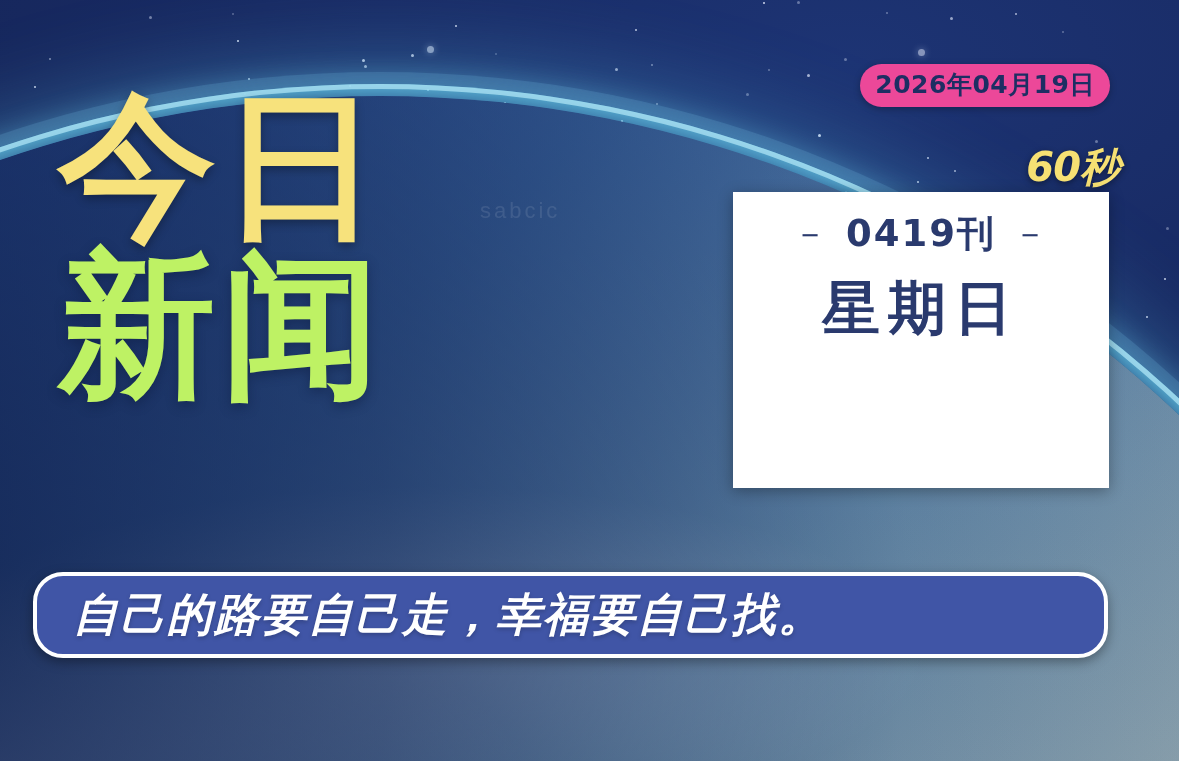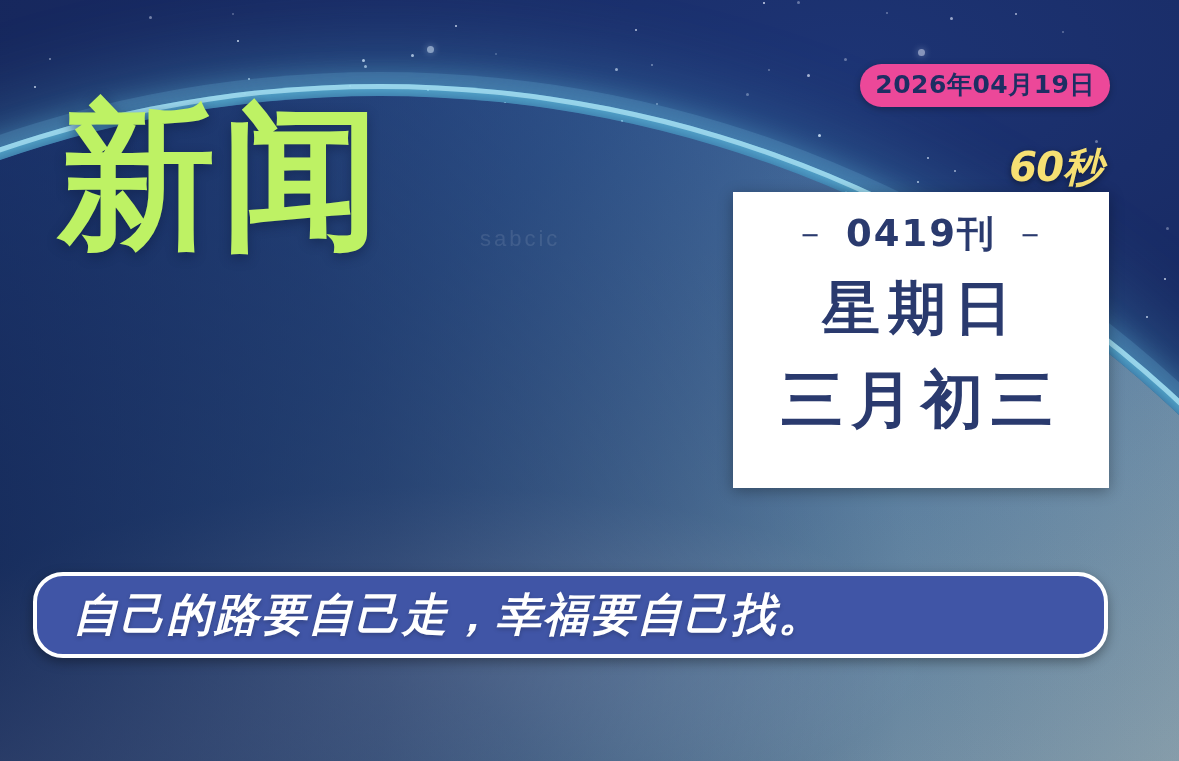--- a/index.html
+++ b/index.html
@@ -99,21 +99,21 @@
     border-radius:999px;
     padding:4px 15px 6px;
     font-size:25px;font-weight:700;letter-spacing:.5px;
     font-family:"DejaVu Sans","Liberation Sans",sans-serif;
     box-shadow:0 2px 7px rgba(0,0,0,.28);
     white-space:nowrap;
   }
 
   
   .tagline{
-    position:absolute;right:77px;top:140px;z-index:8;
+    position:absolute;right:60px;top:140px;z-index:8;
     display:flex;align-items:baseline;gap:2px;white-space:nowrap;
     font-family:"DejaVu Sans","Liberation Sans",sans-serif;
     text-shadow:0 2px 6px rgba(0,0,0,.45);
   }
   .tag-60{font-size:40px;font-weight:700;color:#f6e073;font-style:italic;letter-spacing:-1px;}
   .tag-rest{font-size:29px;font-weight:700;color:#ffffff;letter-spacing:1px;}
 
   
   .card{
     position:absolute;left:733px;top:192px;width:376px;height:296px;z-index:8;
@@ -146,21 +146,20 @@
     letter-spacing:2px;margin-left:36px;white-space:nowrap;
     font-family:"DejaVu Sans","Liberation Sans",sans-serif;
     text-shadow:0 2px 4px rgba(0,0,0,.22);
   }
 
   
   .watermark{
     position:absolute;left:480px;top:198px;z-index:5;
     color:rgba(255,255,255,.10);font-size:22px;letter-spacing:3px;
     font-family:"Liberation Sans",sans-serif;
-    margin-top:28px;
   }
 </style>
 </head>
 <body>
 
 <div class="stage">
 
   <div class="sky"></div>
   <div class="stars" id="starfield">
       <i style="left: 885.5px; top: 12px; width: 2px; height: 2px; opacity: 0.39;"></i>
@@ -325,36 +324,36 @@
     <div class="earth">
       <div class="earth-surface"></div>
       <div class="earth-blue-cast"></div>
       <div class="earth-night"></div>
     </div>
   </div>
 
   <div class="watermark">sabcic</div>
 
   <div class="title-block">
+    <div class="title-cn title-1">今日</div>
     <div class="title-cn title-2">新闻</div>
   </div>
 
   <div class="date-pill">2026年04月19日</div>
 
   <div class="tagline">
     <span class="tag-60">60秒</span>
   </div>
 
   <div class="card">
     <div class="card-issue">
       <span class="dash">－</span>
       <span>0419刊</span>
       <span class="dash">－</span>
     </div>
     <div class="card-week">星期日</div>
-    <div class="card-lunar">三月初三</div>
   </div>
 
   <div class="quote">
     <span class="quote-text">自己的路要自己走，幸福要自己找。</span>
   </div>
 
 </div>
 
 </body></html>

